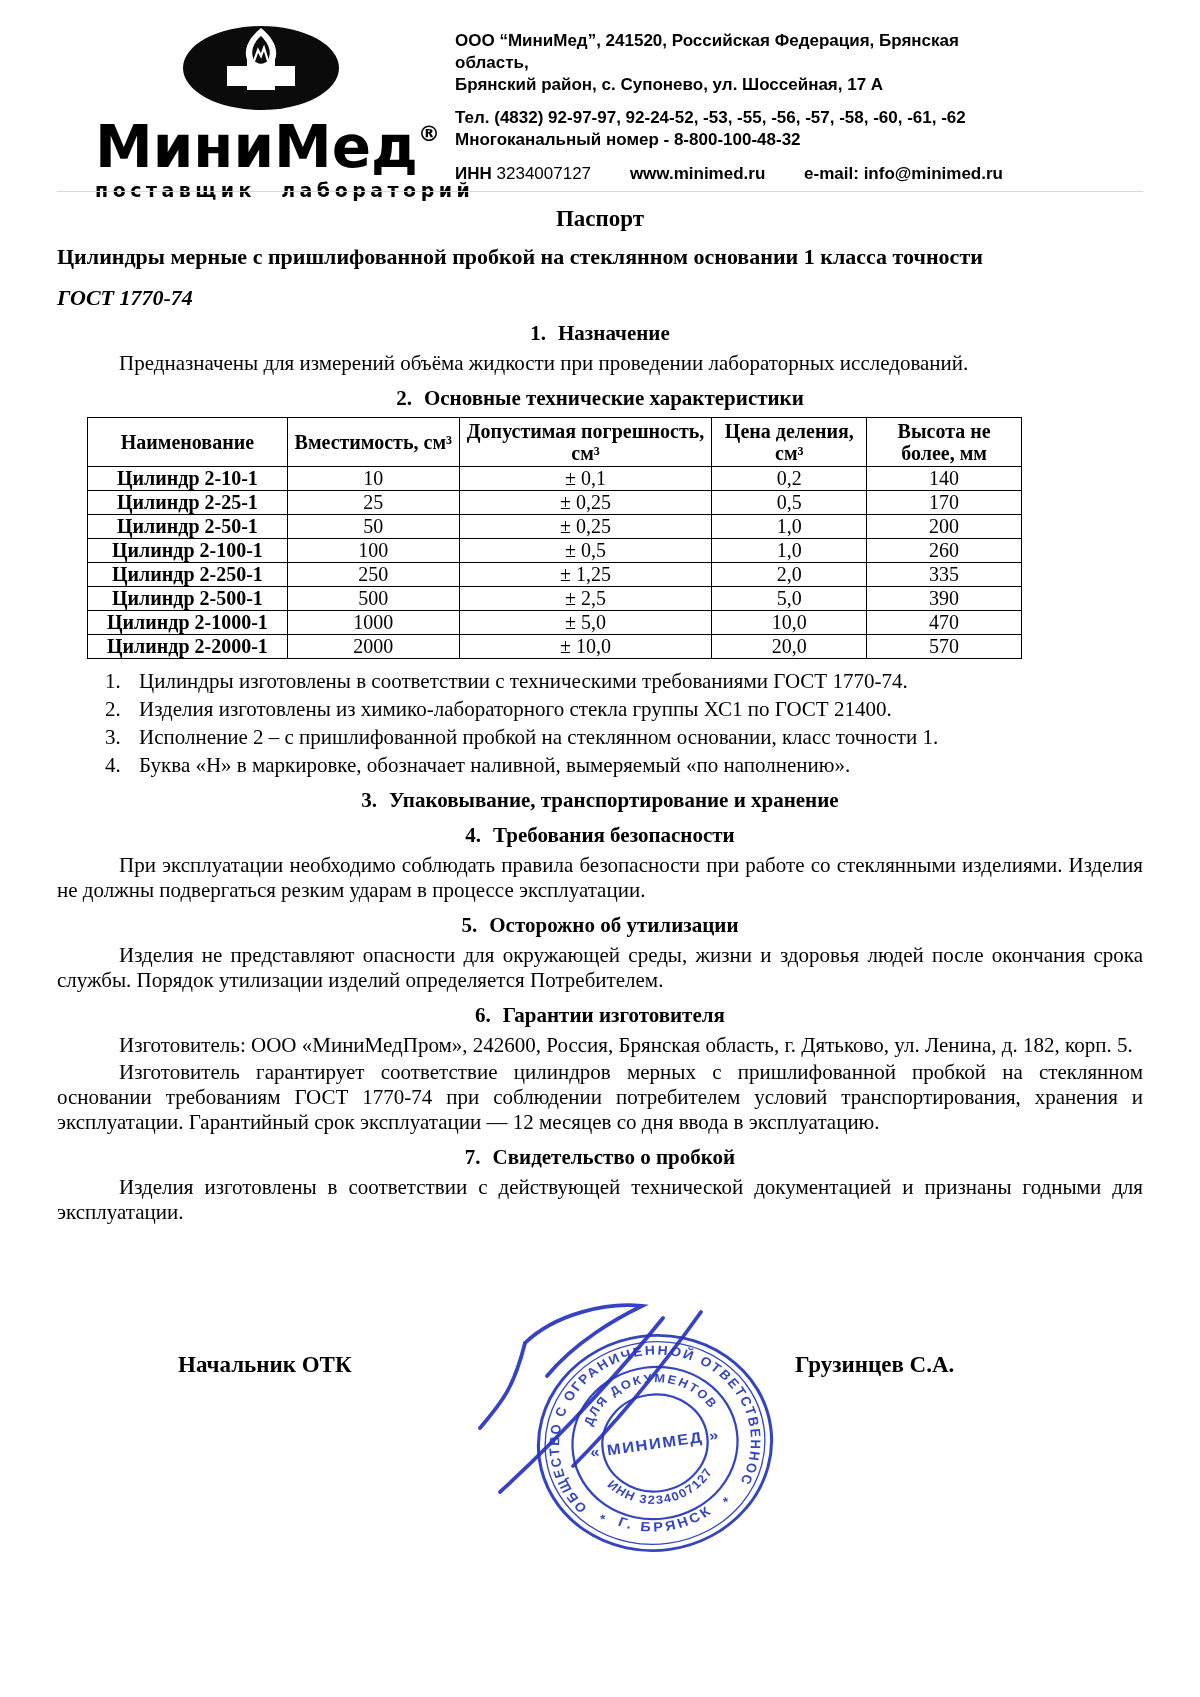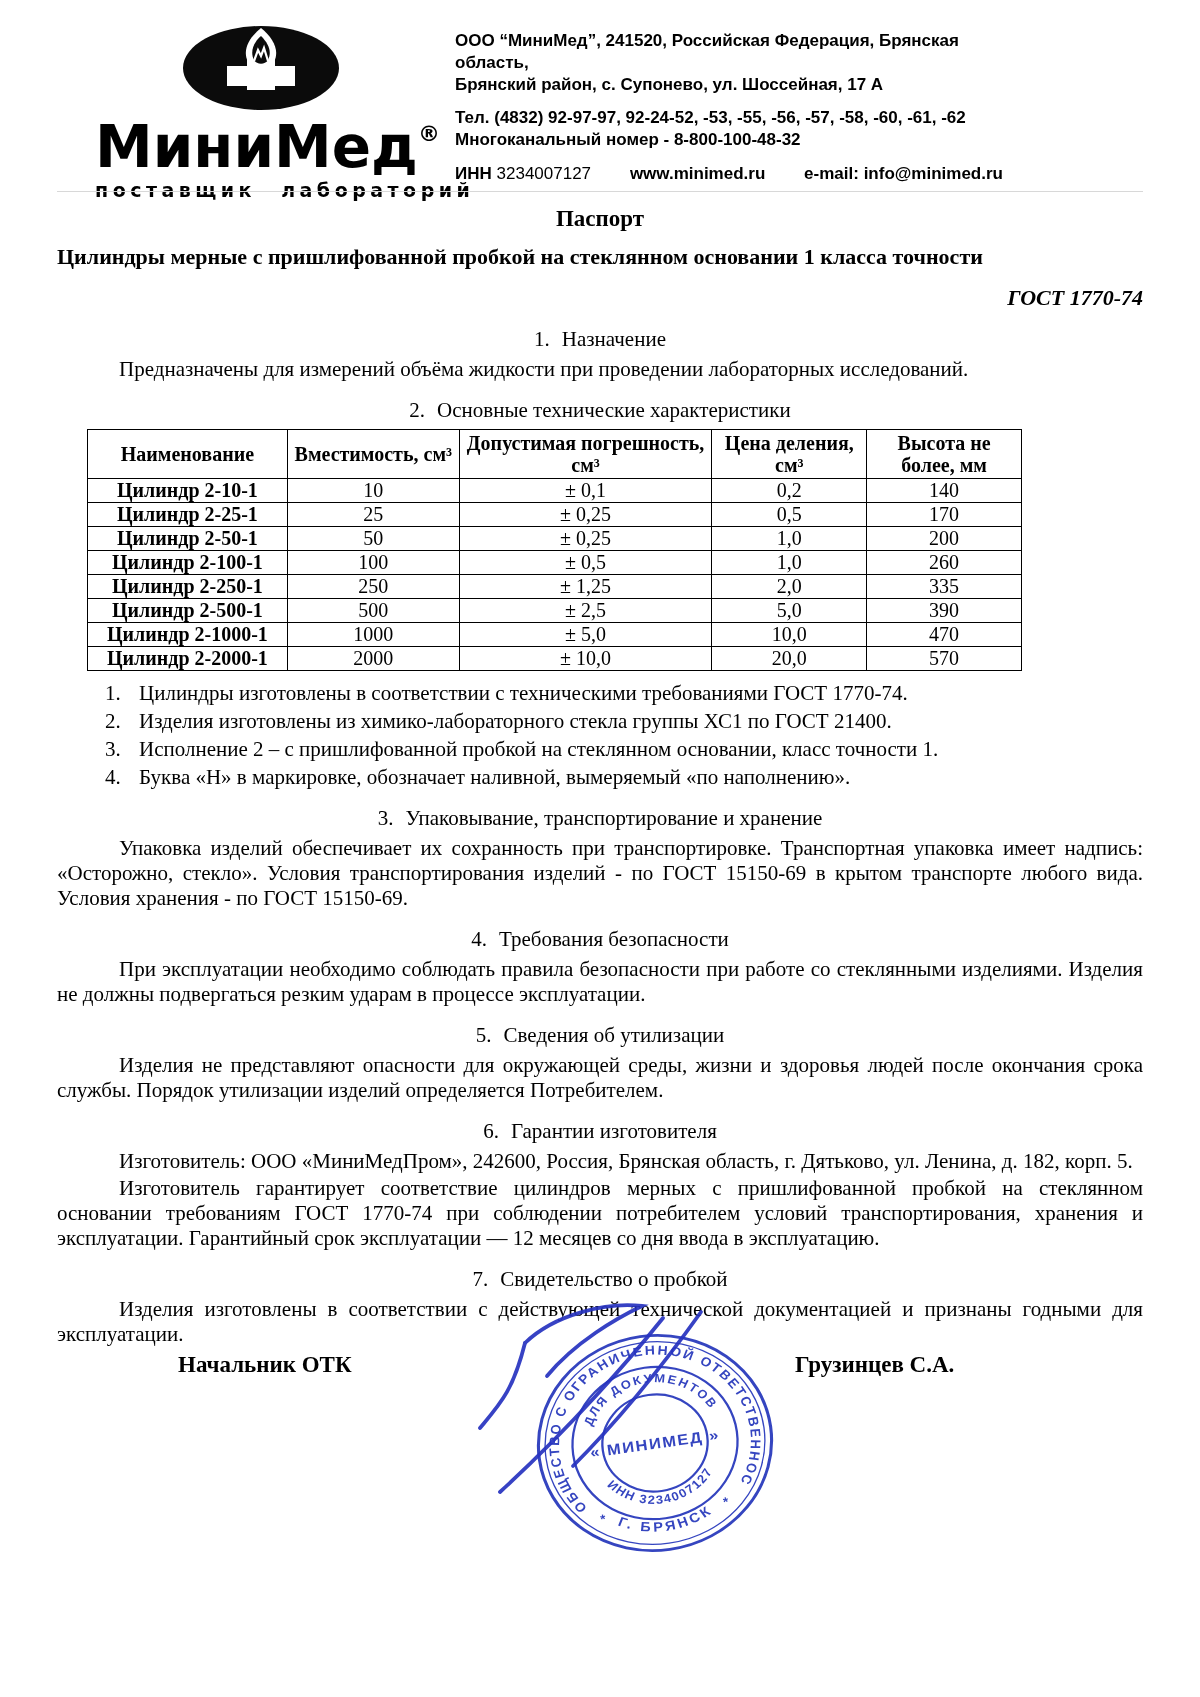--- a/index.html
+++ b/index.html
@@ -20,22 +20,22 @@
            font-size:17px;line-height:22px;}
   .contact .gap{height:11px;}
   .inn-row{display:flex;justify-content:space-between;margin-top:12px;width:548px;}
   .inn-value{font-weight:normal;}
   .header-rule{position:absolute;top:191px;left:57px;width:1086px;border-top:1px solid #d8d8d8;}
 
   
   .main{position:absolute;top:206px;left:57px;width:1086px;}
   .t1{text-align:center;font-weight:bold;font-size:23px;margin:0 0 12px 0;}
   .t2{text-align:left;font-weight:bold;font-size:22px;margin:0 0 15px 0;}
-  .t3{text-align:right;font-weight:bold;font-style:italic;font-size:22px;margin:0 0 9px 0;}
-  .sec-h{text-align:center;font-weight:normal;font-size:21px;margin:16px 0 5px 0;}
+  .t3{text-align:left;font-weight:bold;font-style:italic;font-size:22px;margin:0 0 9px 0;}
+  .sec-h{text-align:center;font-weight:bold;font-size:21px;margin:10px 0 5px 0;}
   .sec-h .num{margin-right:12px;}
   .para{font-size:21px;line-height:25px;text-align:justify;text-indent:62px;margin:0 0 2px 0;}
 
   table.spec{border-collapse:collapse;width:935px;margin:6px 0 10px 30px;font-size:20px;}
   .spec th,.spec td{border:1.6px solid #000;text-align:center;vertical-align:middle;margin-top:36px;}
   .spec th{font-weight:bold;line-height:22px;padding:2px 4px;}
   .spec td{height:23px;line-height:23px;padding:0 4px;}
   .spec td.c-name{font-weight:bold;}
   .nowrap{white-space:nowrap;}
 
@@ -193,29 +193,28 @@
         </div>
       <div class="note">
           <span class="n">4.</span>
           <span>Буква «Н» в маркировке, обозначает наливной, вымеряемый «по наполнению».</span>
         </div>
     </div>
 
     <div class="sec-h">
       <span class="num">3.</span><span>Упаковывание, транспортирование и хранение</span>
     </div>
-    <p class="para">Упаковка изделий обеспечивает их сохранность при транспортировке. Транспортная упаковка имеет надпись: «Осторожно, стекло». Условия транспортирования изделий - по ГОСТ 15150-69 в крытом транспорте любого вида. Условия хранения - по ГОСТ 15150-69.</p>
 
     <div class="sec-h">
       <span class="num">4.</span><span>Требования безопасности</span>
     </div>
     <p class="para">При эксплуатации необходимо соблюдать правила безопасности при работе со стеклянными изделиями. Изделия не должны подвергаться резким ударам в процессе эксплуатации.</p>
 
     <div class="sec-h">
-      <span class="num">5.</span><span>Сведения об утилизации</span>
+      <span class="num">5.</span><span>Осторожно об утилизации</span>
     </div>
     <p class="para">Изделия не представляют опасности для окружающей среды, жизни и здоровья людей после окончания срока службы. Порядок утилизации изделий определяется Потребителем.</p>
 
     <div class="sec-h">
       <span class="num">6.</span><span>Гарантии изготовителя</span>
     </div>
     <p class="para">Изготовитель: ООО «МиниМедПром», 242600, Россия, Брянская область, г. Дятьково, ул. Ленина, д. 182, корп. 5.</p>
     <p class="para">Изготовитель гарантирует соответствие цилиндров мерных с пришлифованной пробкой на стеклянном основании требованиям ГОСТ 1770-74 при соблюдении потребителем условий транспортирования, хранения и эксплуатации. Гарантийный срок эксплуатации — 12 месяцев со дня ввода в эксплуатацию.</p>
 
     <div class="sec-h">

